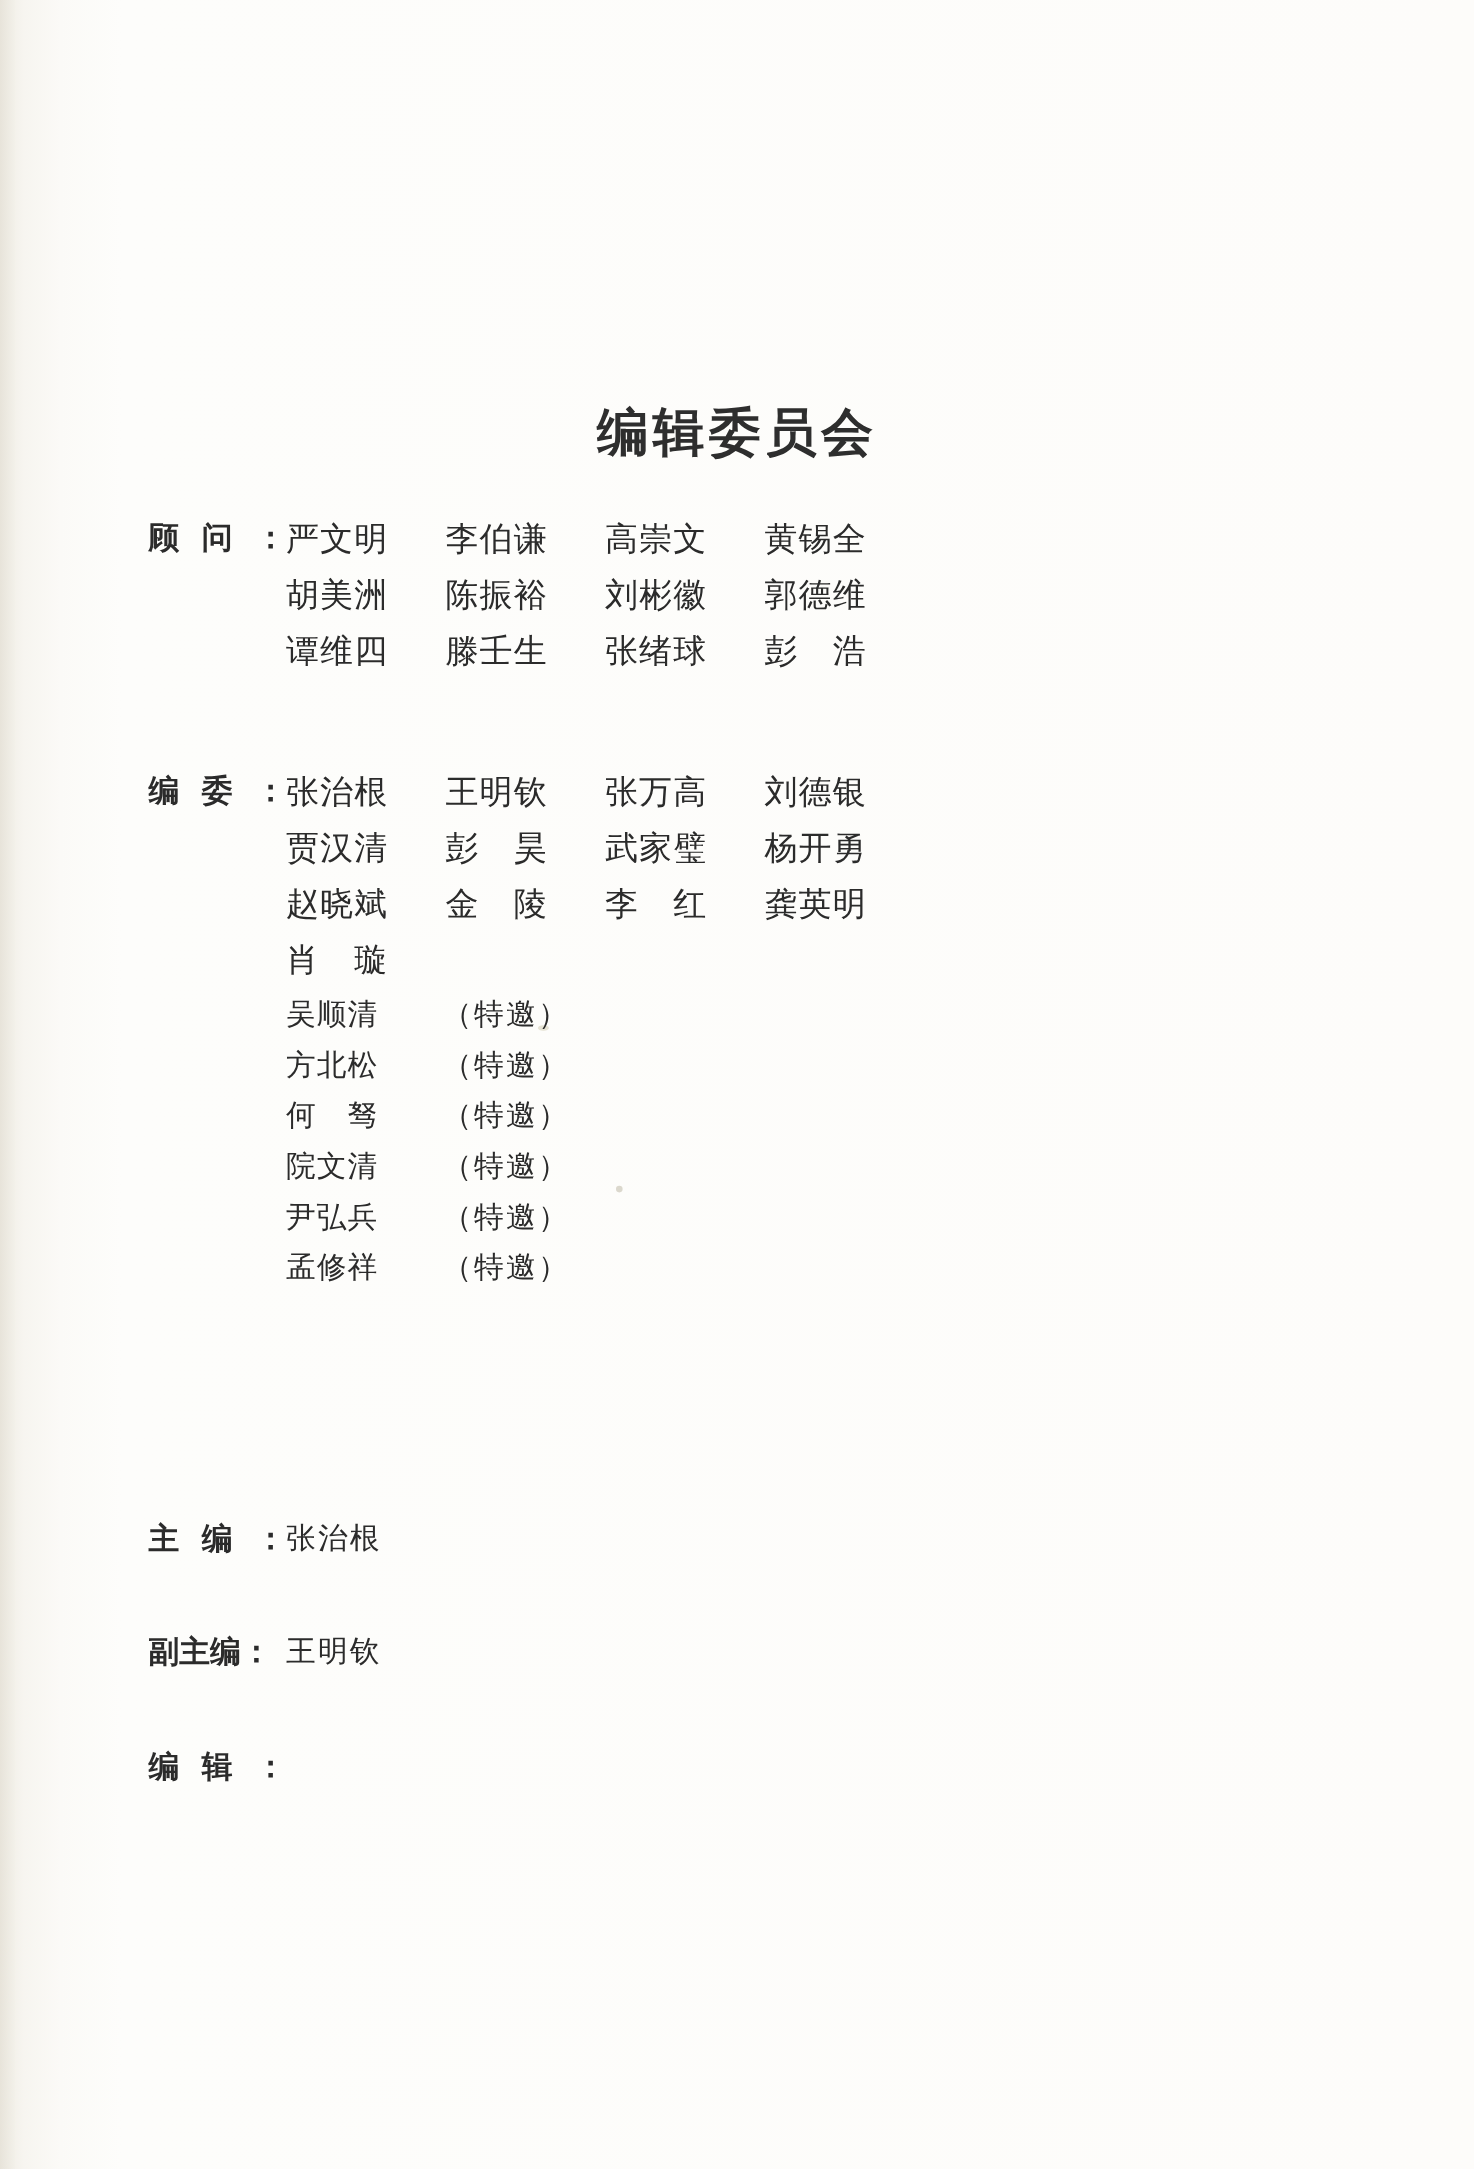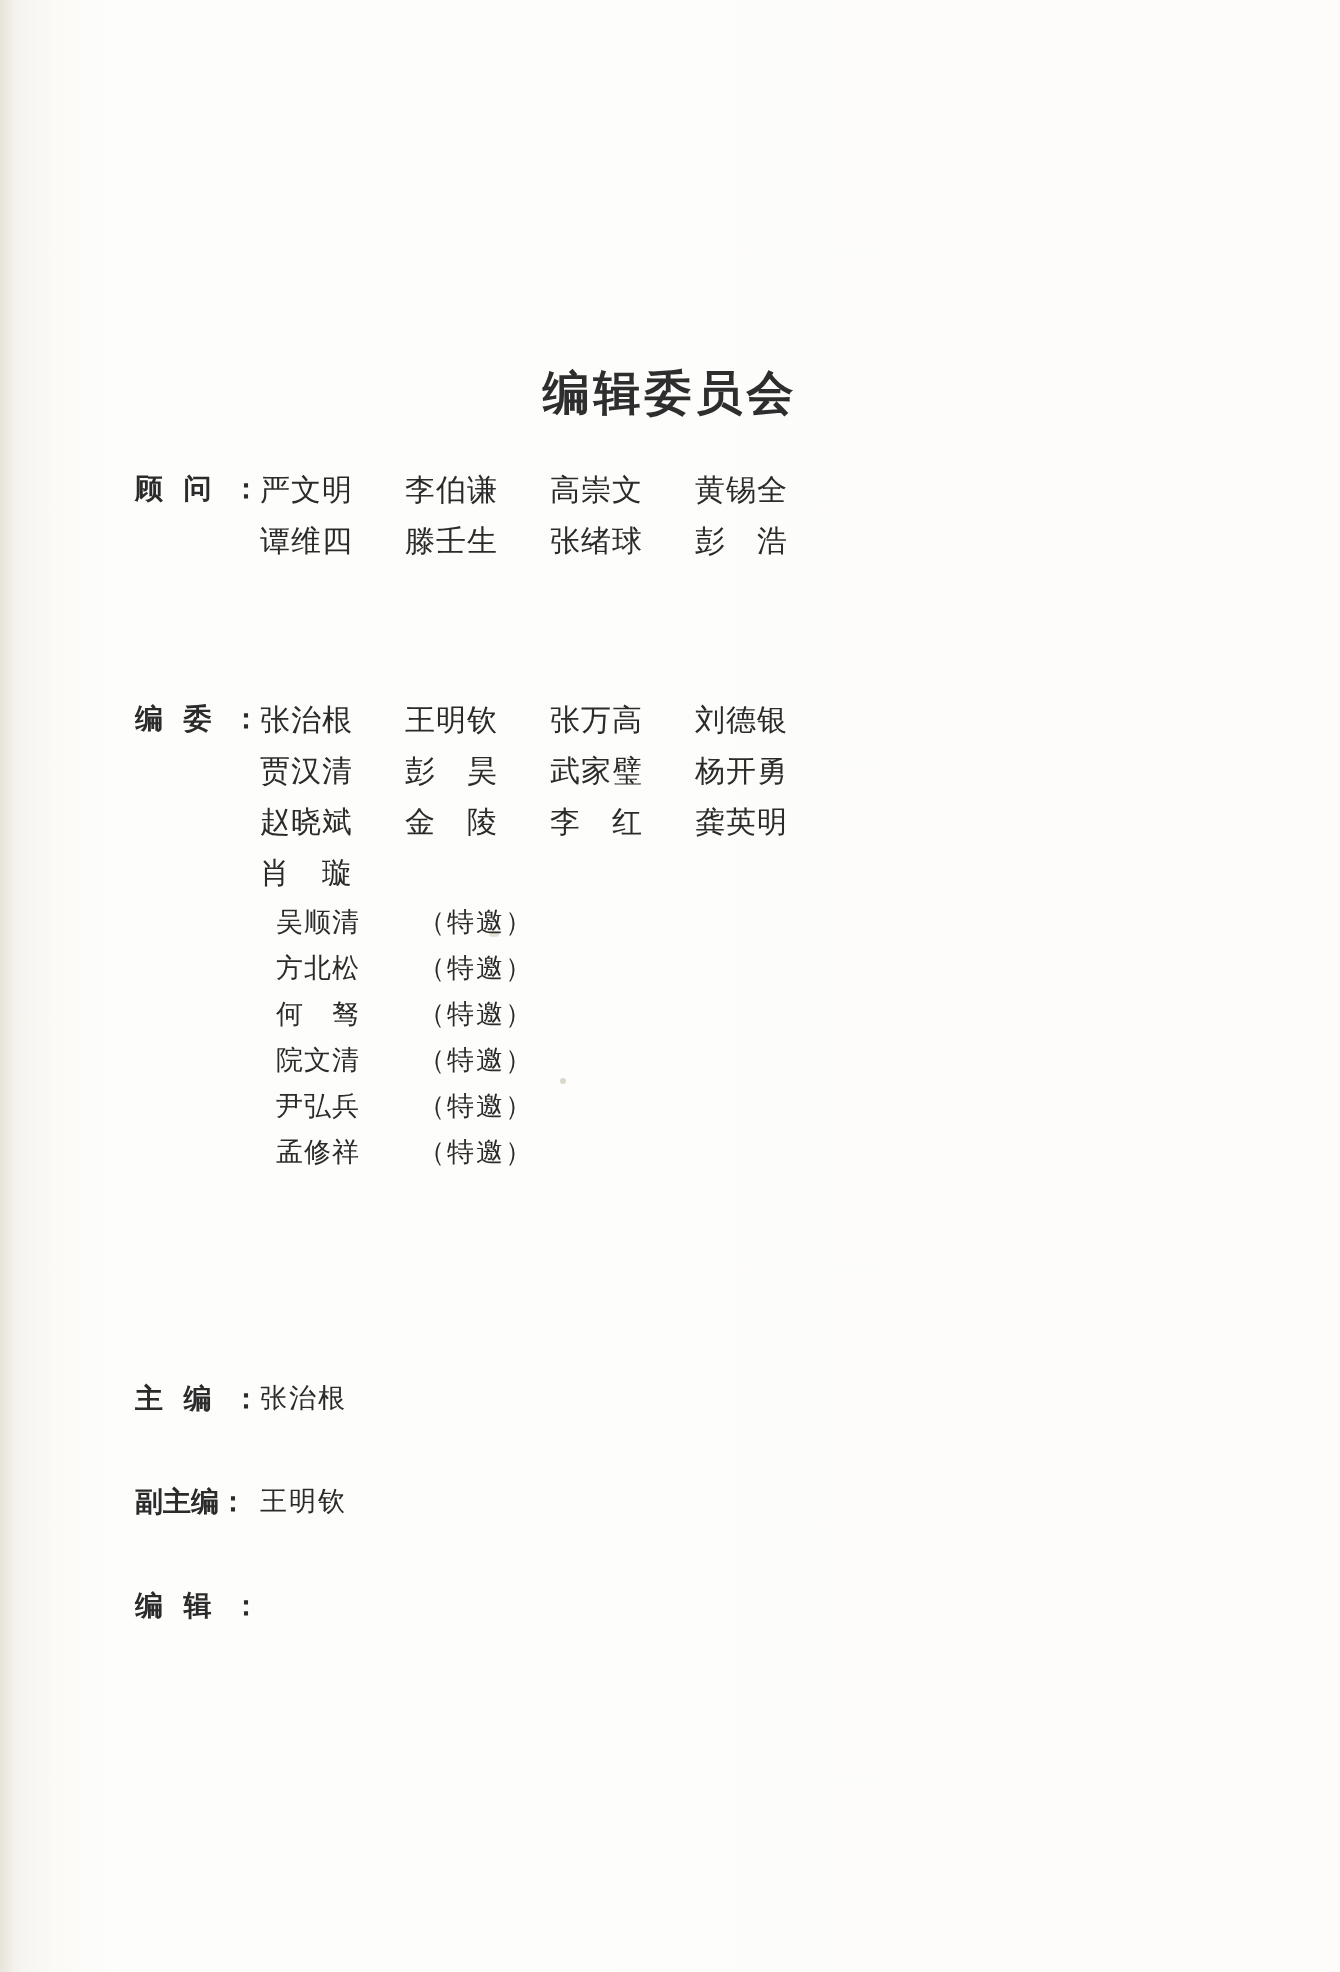--- a/index.html
+++ b/index.html
@@ -90,21 +90,20 @@
   .special-line {
     font-size: 27px;
     color: #2b2b2b;
     letter-spacing: 1px;
     margin-bottom: 10px;
     white-space: nowrap;
   }
   .special-line .nm {
     display: inline-block;
     width: 142px;
-    margin-left: 16px;
   }
   .special-line .tag {
     letter-spacing: 2px;
   }
   .single-row {
     display: flex;
     align-items: flex-start;
   }
   .single-row .val {
     font-size: 27px;
@@ -139,20 +138,26 @@
           <span class="colon">：</span>
         </div>
         <div class="lines">
           <div class="line">
             <span class="name">严文明</span>
             <span class="name">李伯谦</span>
             <span class="name">高崇文</span>
             <span class="name">黄锡全</span>
           </div>
           <div class="line">
+            <span class="name">胡美洲</span>
+            <span class="name">陈振裕</span>
+            <span class="name">刘彬徽</span>
+            <span class="name">郭德维</span>
+          </div>
+          <div class="line">
             <span class="name">谭维四</span>
             <span class="name">滕壬生</span>
             <span class="name">张绪球</span>
             <span class="name">彭　浩</span>
           </div>
         </div>
       </div>
     </div>
 
     <div class="section" style="top: 700px;">

